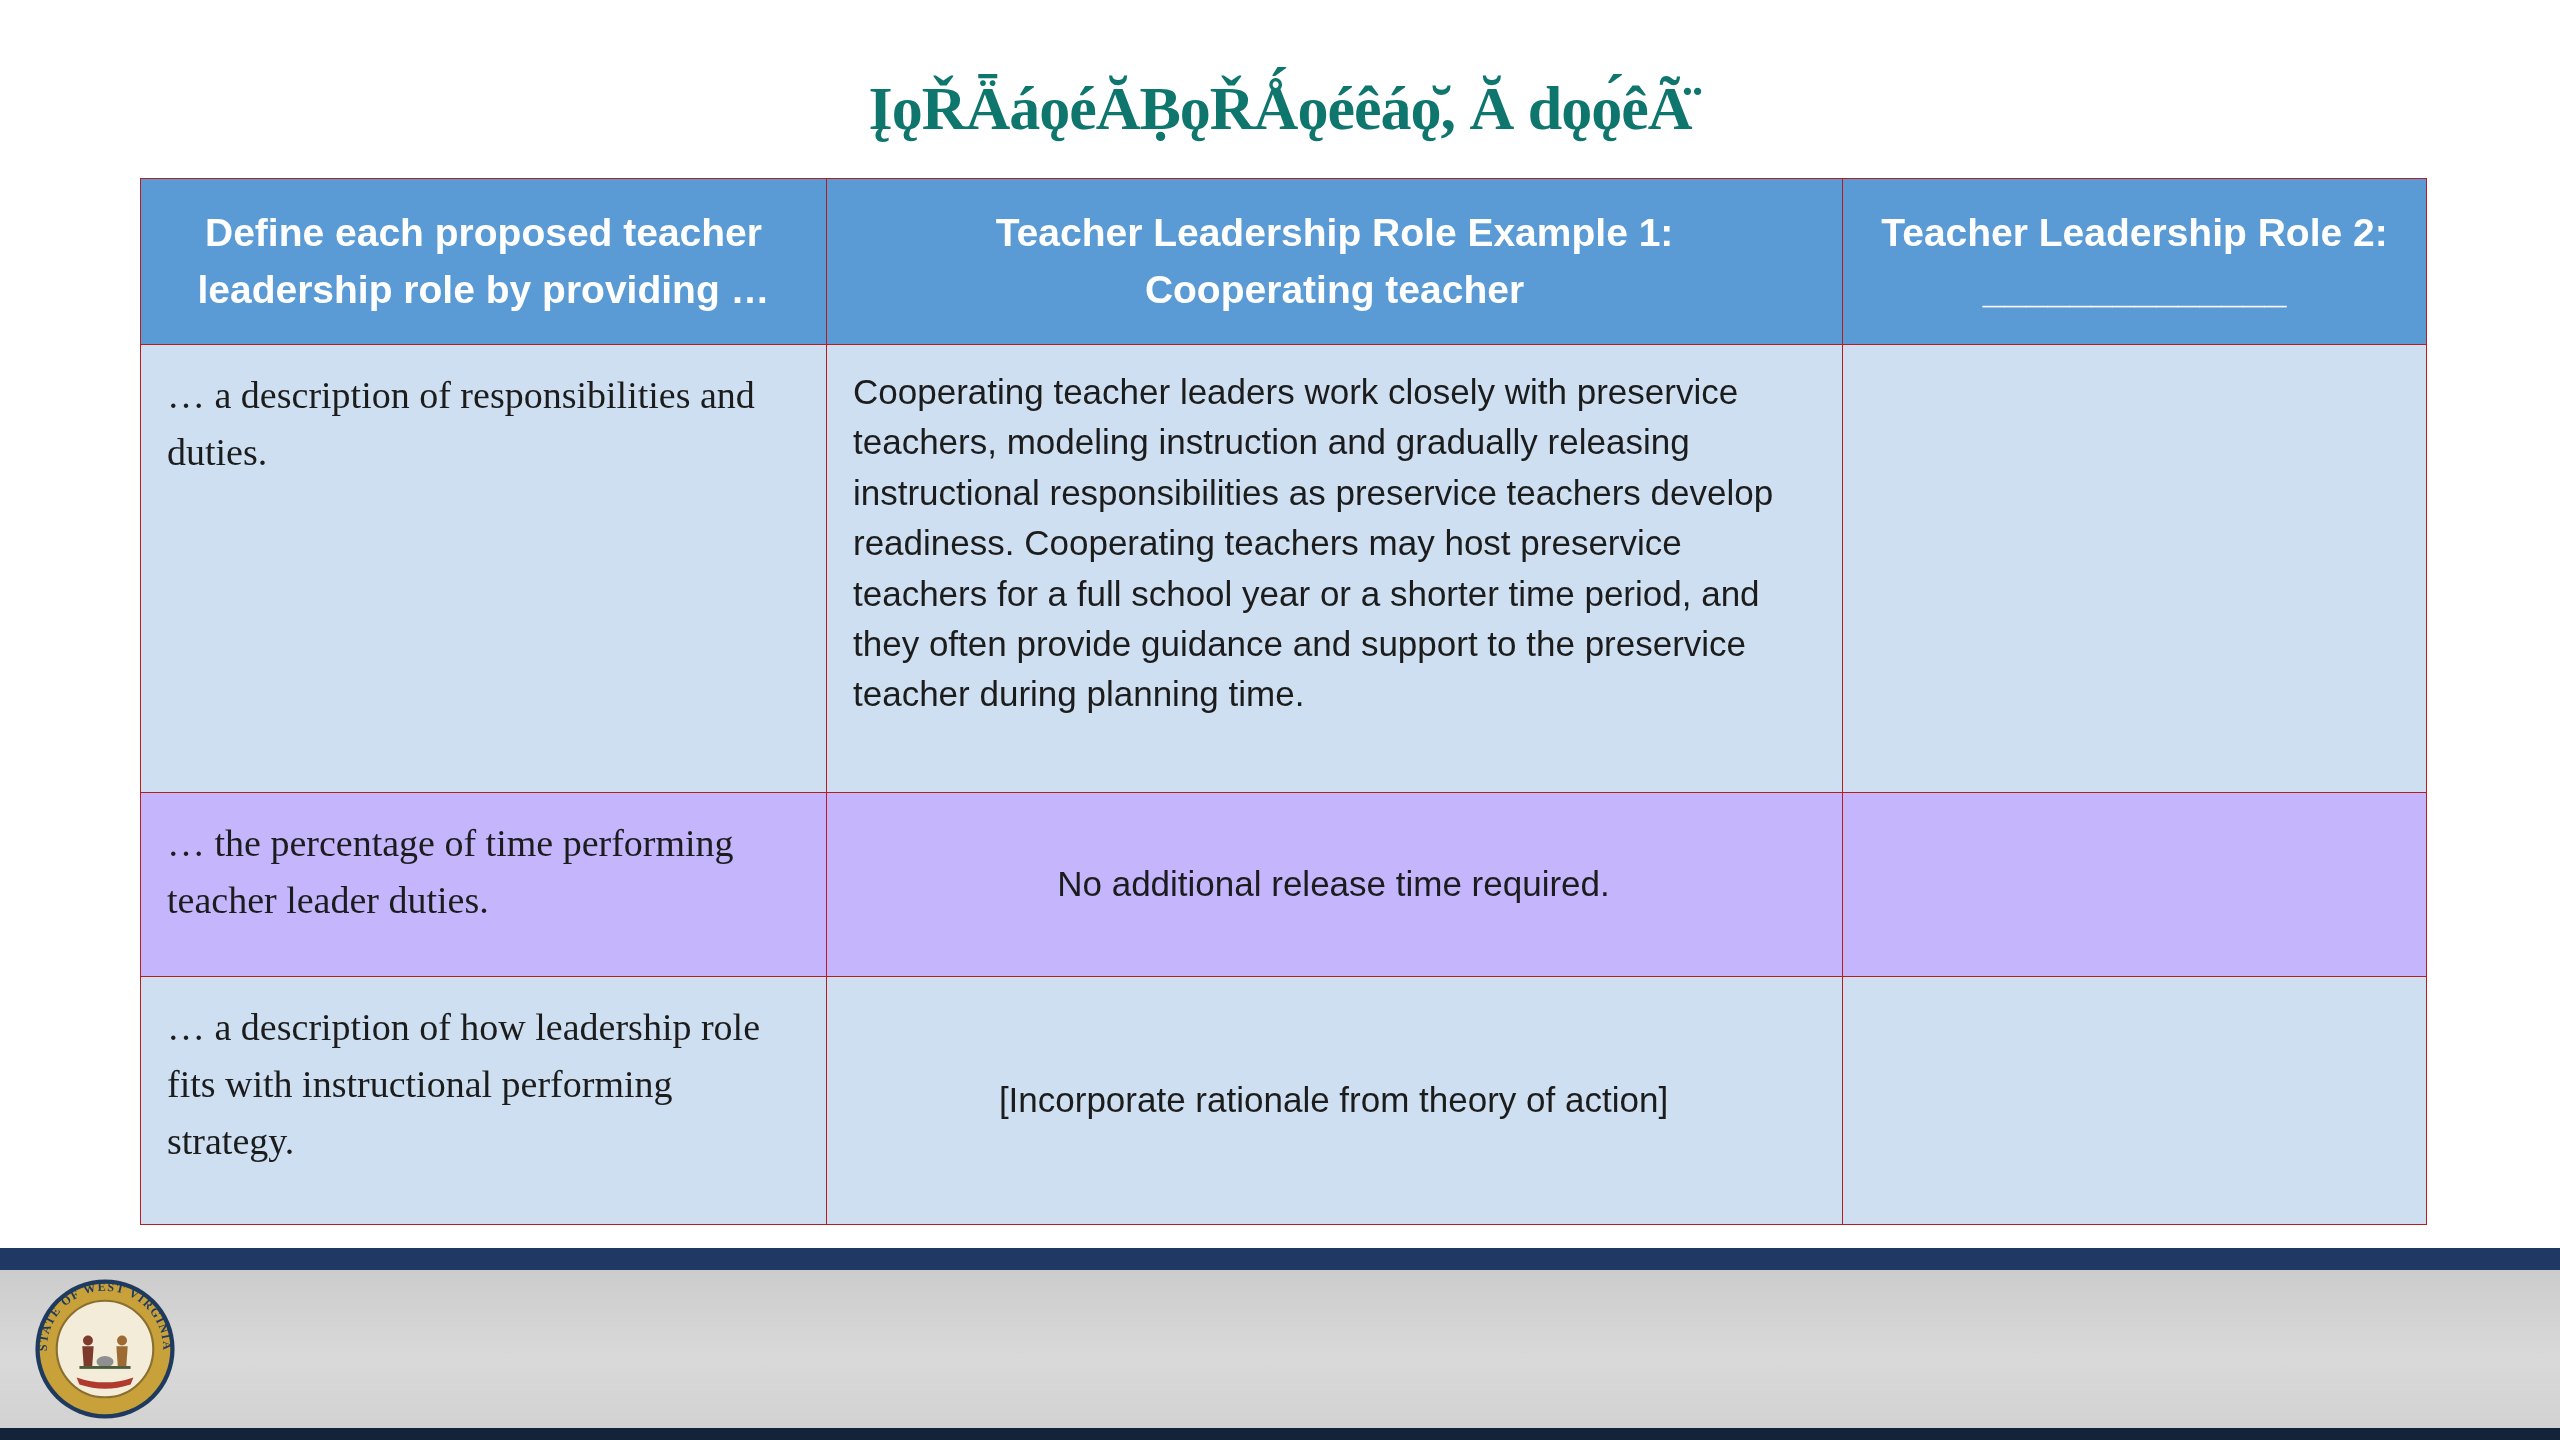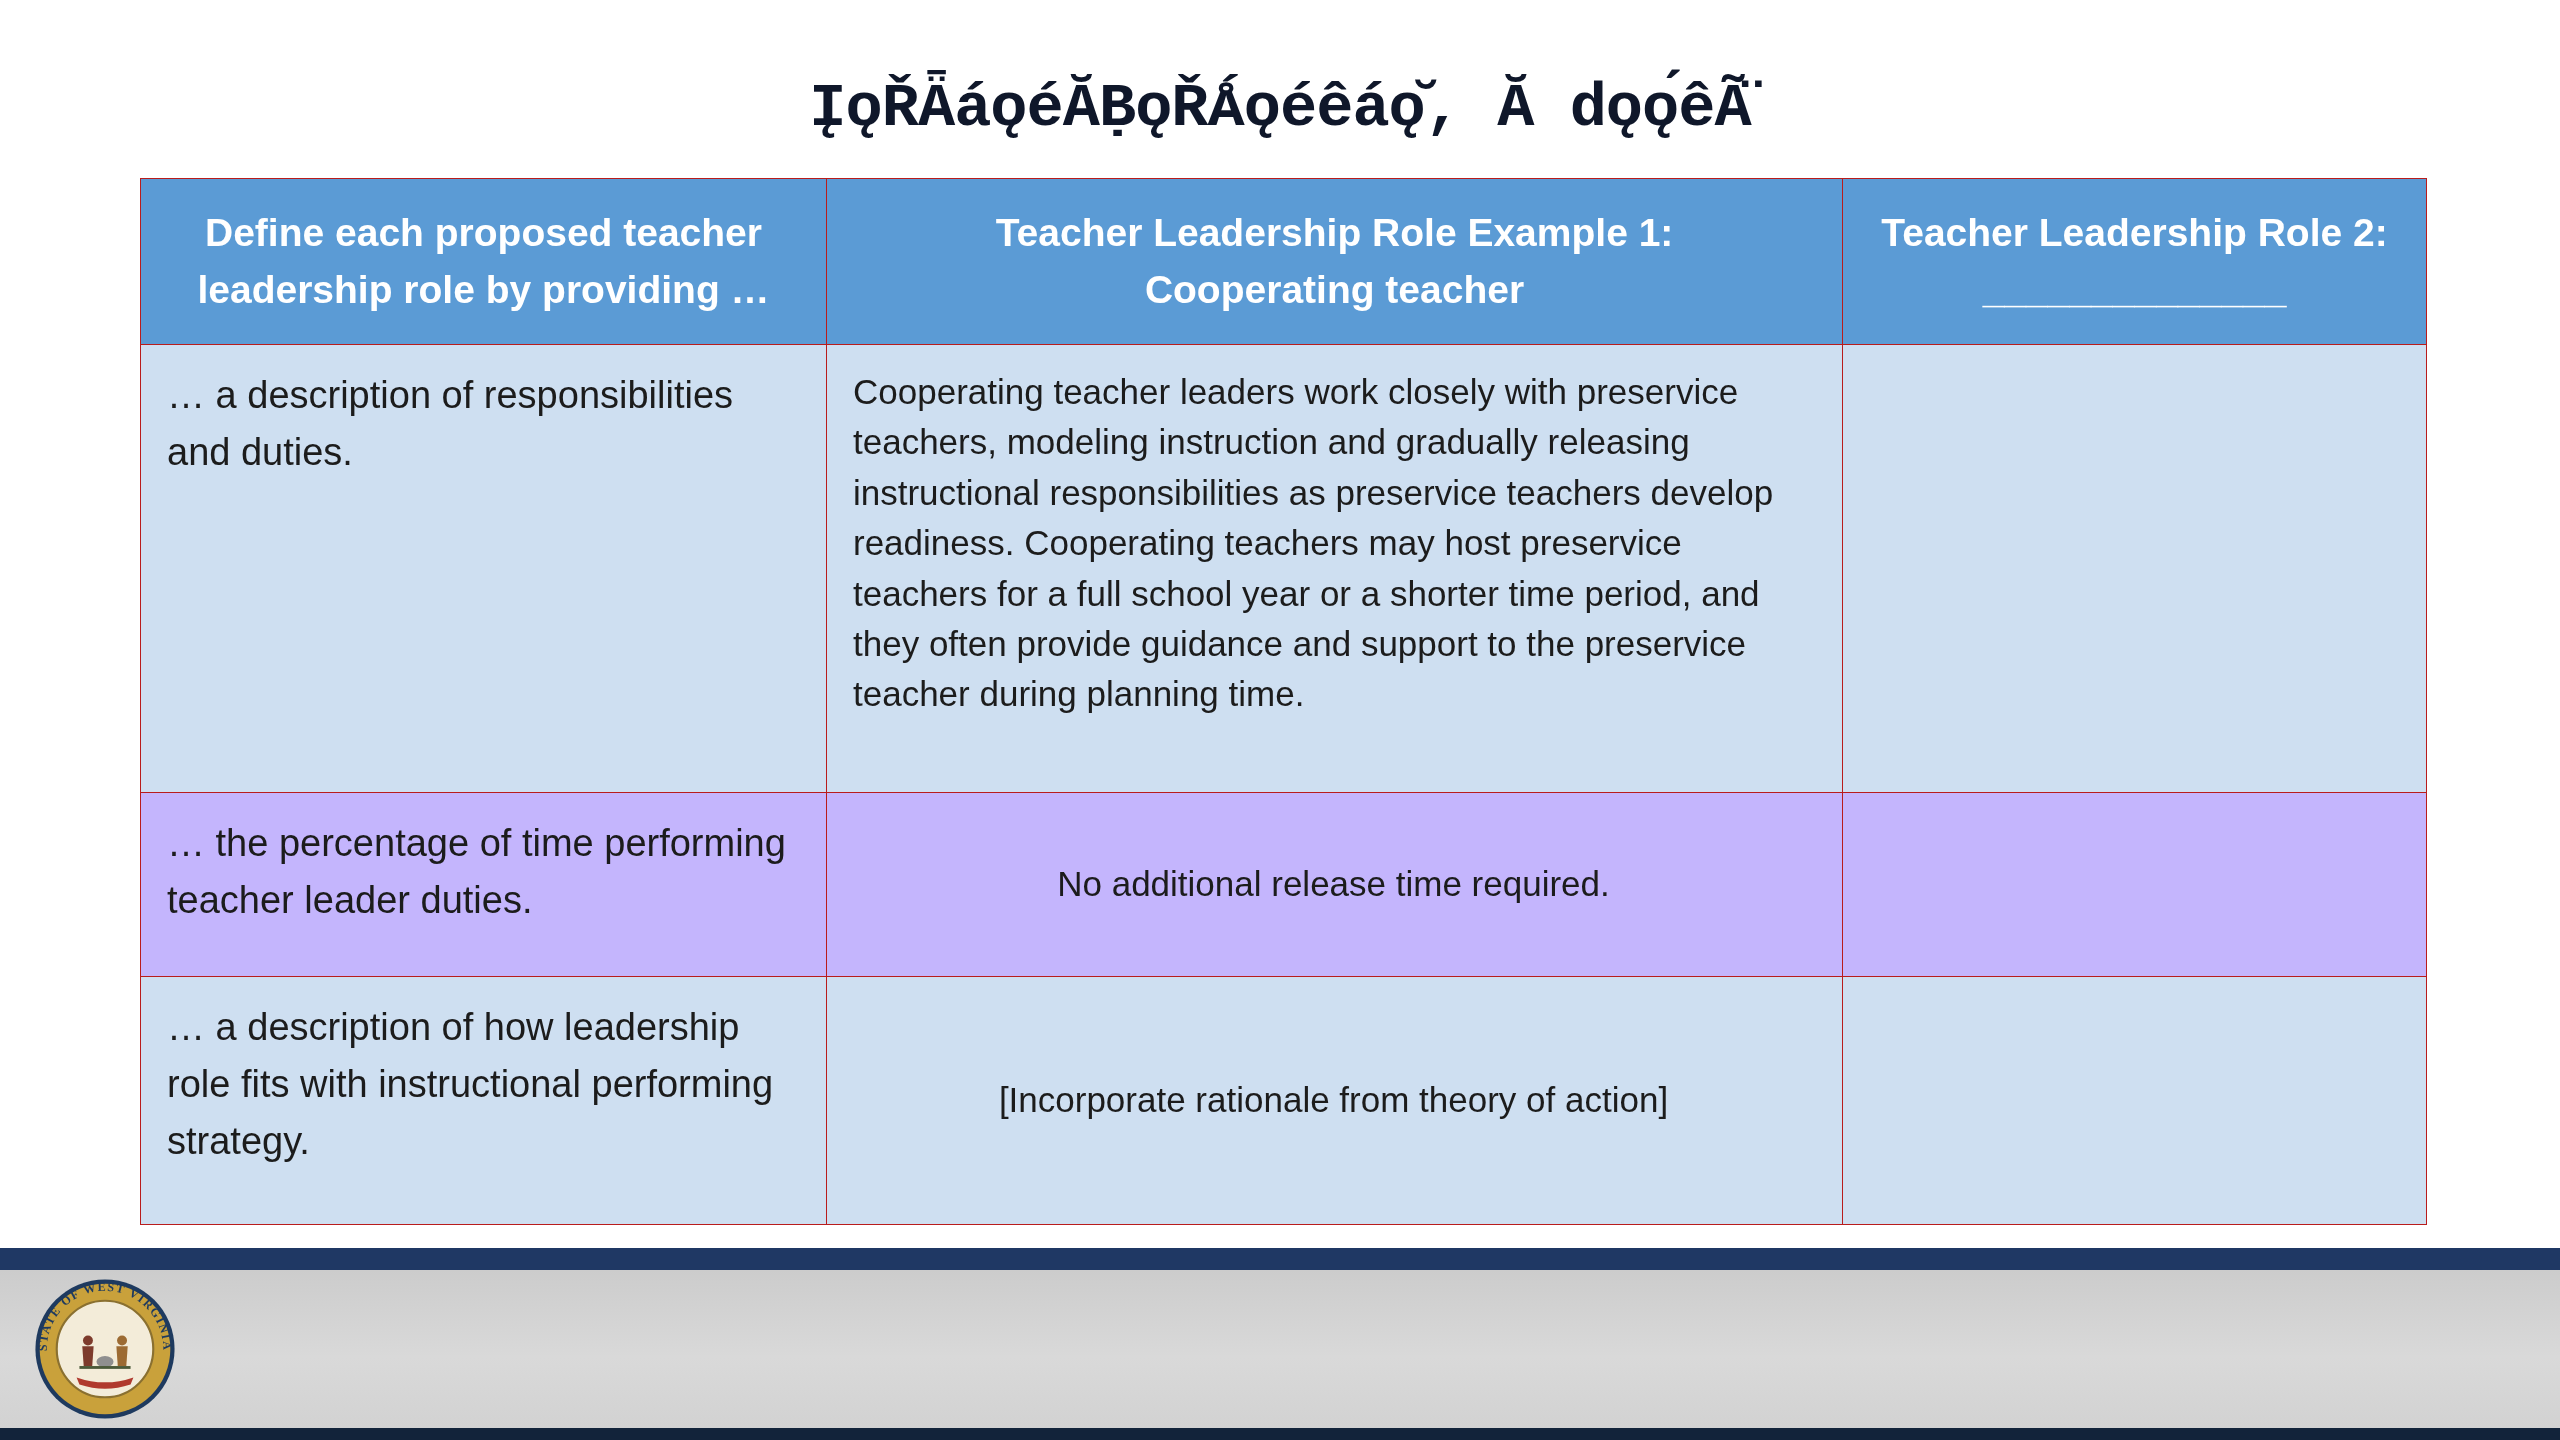--- a/index.html
+++ b/index.html
@@ -14,25 +14,25 @@
     width: 2560px; height: 1440px;
     background: #ffffff;
   }
 
   
   .title {
     position: absolute;
     top: 62px; left: 0;
     width: 100%;
     text-align: center;
-    font-family: Liberation Mono, monospace;
+    font-family: Liberation Serif, serif;
     font-weight: 700;
     font-size: 62px;
     line-height: 1.5;
-    color: #0f172a;
+    color: #0f766e;
     letter-spacing: -1px;
   }
 
   
   table.tl-table {
     position: absolute;
     top: 178px; left: 140px;
     width: 2286px;
     border-collapse: collapse;
     table-layout: fixed;
@@ -54,20 +54,21 @@
   }
   .tl-table td {
     color: #1c1c1c;
     vertical-align: top;
     text-align: left;
   }
   td.prompt-cell {
     font-size: 38px;
     line-height: 1.5;
     padding: 22px 36px 22px 26px;
+    font-family: Liberation Serif, serif;
   }
   td.example-cell {
     font-size: 35px;
     line-height: 1.44;
     padding: 22px 28px 22px 26px;
   }
   td.centered {
     text-align: center;
     vertical-align: middle;
   }

